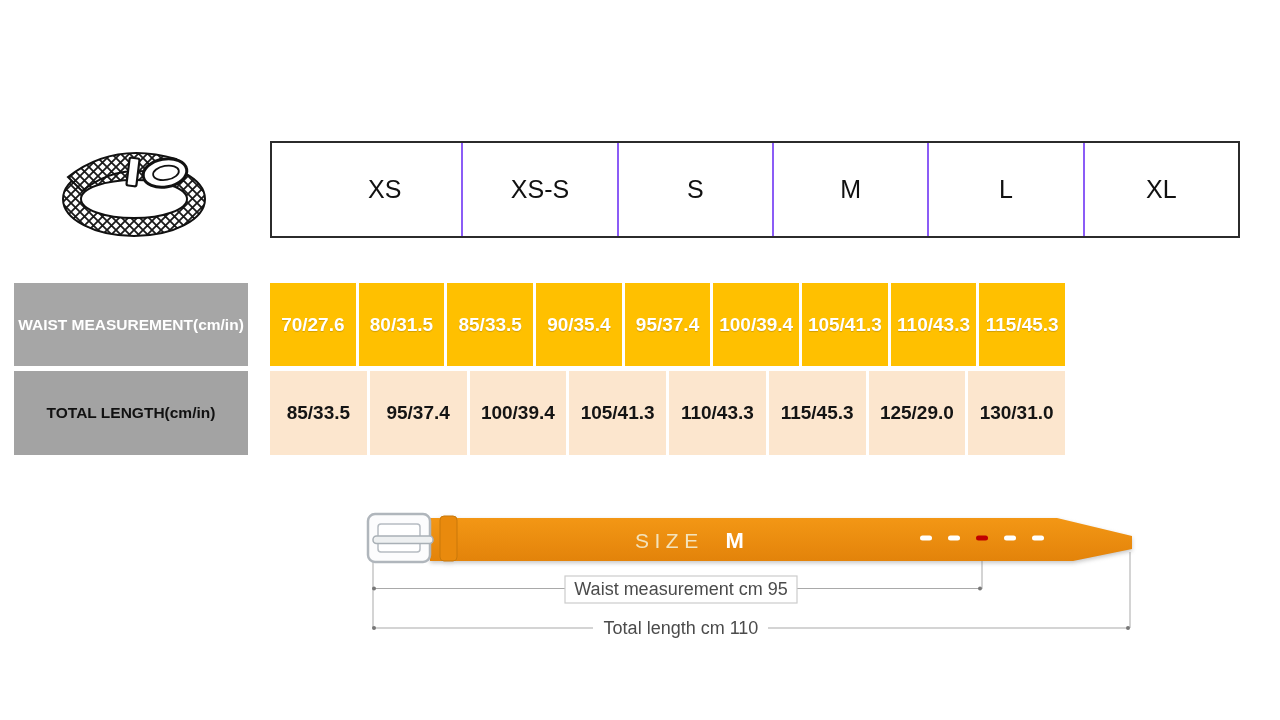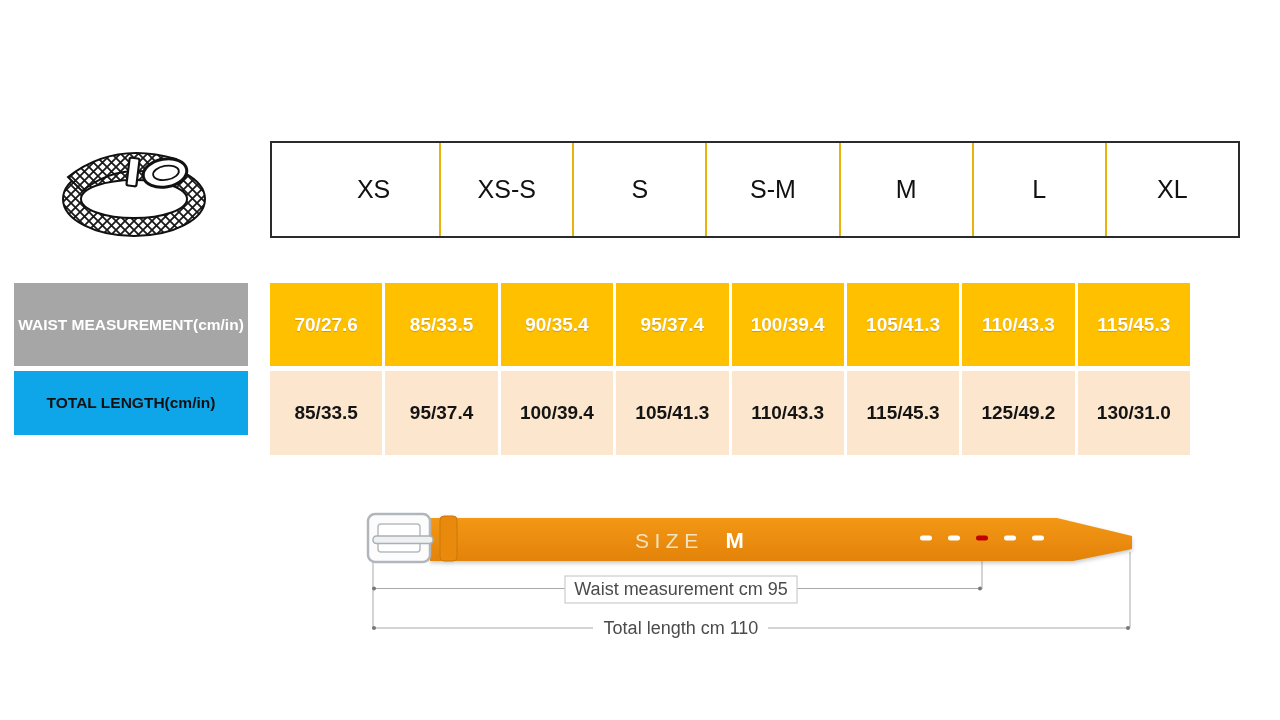--- a/index.html
+++ b/index.html
@@ -7,32 +7,32 @@
               font-family:"Liberation Sans", sans-serif; }
   .canvas { position:relative; width:1280px; height:720px; background:#fff; }
 
   
   .product-art { position:absolute; left:62px; top:131px; width:148px; height:114px; }
 
   
   .size-header { position:absolute; left:270px; top:141px; width:970px; height:97px;
                  display:flex; border:2px solid #2b2b2b; background:#fff;padding-left:36px; }
   .size-header .cell { flex:1; display:flex; align-items:center; justify-content:center;
-                       font-size:25px; color:#111; border-left:2px solid #eab308; }
+                       font-size:25px; color:#111; border-left:2px solid #8b5cf6; }
   .size-header .cell:first-child { border-left:none; }
 
   
   .row-label { position:absolute; left:14px; width:234px; display:flex; flex-direction:row;
                align-items:center; justify-content:center; font-weight:bold;
                font-size:15.5px; line-height:1.4; text-align:center; }
   .row-label.waist { top:283px; height:83px; background:#A6A6A6; color:#fff; }
-  .row-label.total { top:371px; height:64px; background:#0ea5e9; color:#111; }
+  .row-label.total { top:371px; height:84px; background:#a3a3a3; color:#111; }
 
   
-  .value-row { position:absolute; left:270px; width:920px; display:flex; gap:3px; }
+  .value-row { position:absolute; left:270px; width:795px; display:flex; gap:3px; }
   .value-row.waist { top:283px; height:83px; }
   .value-row.total { top:371px; height:84px; }
   .value-row .cell { flex:1; display:flex; align-items:center; justify-content:center;
                      font-weight:bold; font-size:19px; }
   .value-row.waist .cell { background:#FFC000; color:#fff; text-shadow:0 1px 1px rgba(0,0,0,0.18); }
   .value-row.total .cell { background:#FCE6CE; color:#141414; }
 
   
   .belt-diagram { position:absolute; left:350px; top:495px; width:800px; height:160px; }
   .ann-text { font-size:18px; fill:#4b4b4b; }
@@ -63,53 +63,53 @@
         <ellipse cx="0" cy="0" rx="22" ry="14" fill="#fff" stroke="#111" stroke-width="3"></ellipse>
         <ellipse cx="1" cy="0" rx="13" ry="7" fill="#fff" stroke="#111" stroke-width="1.8"></ellipse>
       </g>
     </svg>
   </div>
 
   <div class="size-header">
     <div class="cell">XS</div>
     <div class="cell">XS-S</div>
     <div class="cell">S</div>
-    <div class="cell">S-M</div>
     <div class="cell">M</div>
     <div class="cell">L</div>
     <div class="cell">XL</div>
   </div>
 
   <div class="row-label waist">
     <span>WAIST MEASUREMENT</span>
     <span>(cm/in)</span>
   </div>
   <div class="value-row waist">
     <div class="cell">70/27.6</div>
+    <div class="cell">80/31.5</div>
     <div class="cell">85/33.5</div>
     <div class="cell">90/35.4</div>
     <div class="cell">95/37.4</div>
     <div class="cell">100/39.4</div>
     <div class="cell">105/41.3</div>
     <div class="cell">110/43.3</div>
     <div class="cell">115/45.3</div>
   </div>
 
   <div class="row-label total">
     <span>TOTAL LENGTH</span>
     <span>(cm/in)</span>
   </div>
   <div class="value-row total">
     <div class="cell">85/33.5</div>
     <div class="cell">95/37.4</div>
     <div class="cell">100/39.4</div>
     <div class="cell">105/41.3</div>
     <div class="cell">110/43.3</div>
     <div class="cell">115/45.3</div>
-    <div class="cell">125/49.2</div>
+    <div class="cell">125/29.0</div>
     <div class="cell">130/31.0</div>
   </div>
 
   <div class="belt-diagram">
     <svg width="800" height="160" viewBox="0 0 800 160">
       <defs>
         <linearGradient id="strapGrad" x1="0" y1="0" x2="0" y2="1">
           <stop offset="0" stop-color="#F39715"></stop>
           <stop offset="1" stop-color="#E3830A"></stop>
         </linearGradient>

